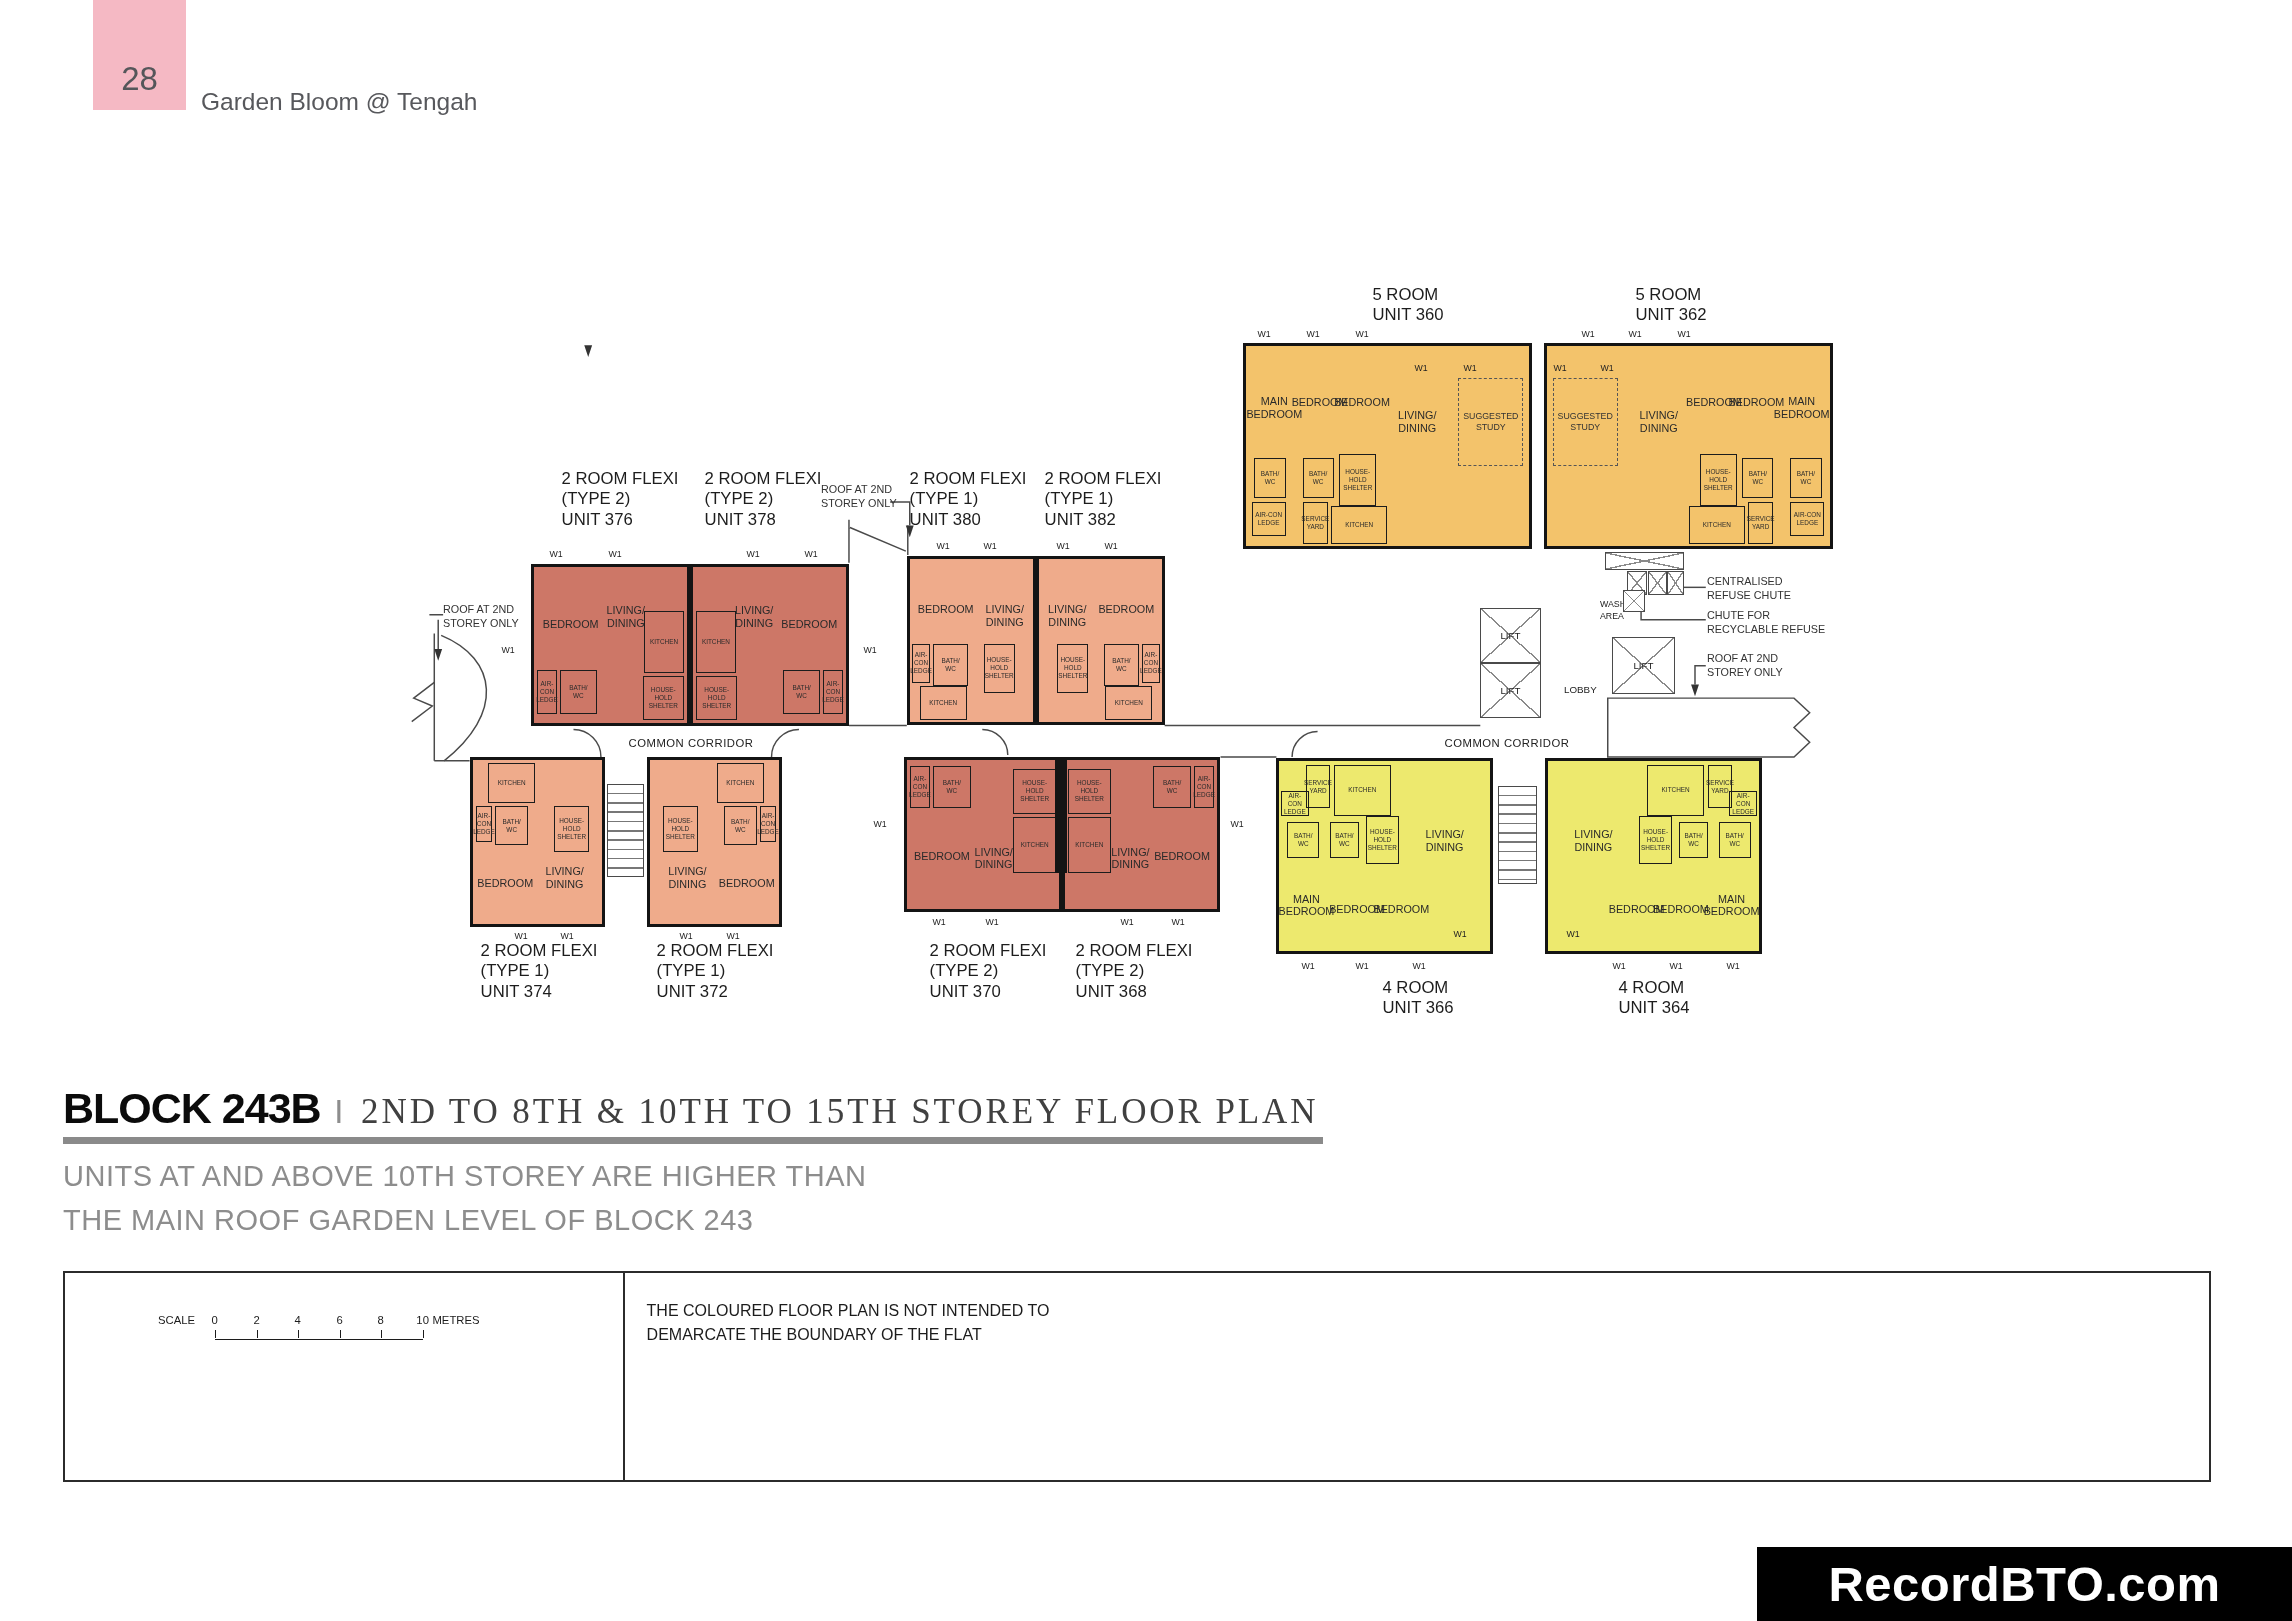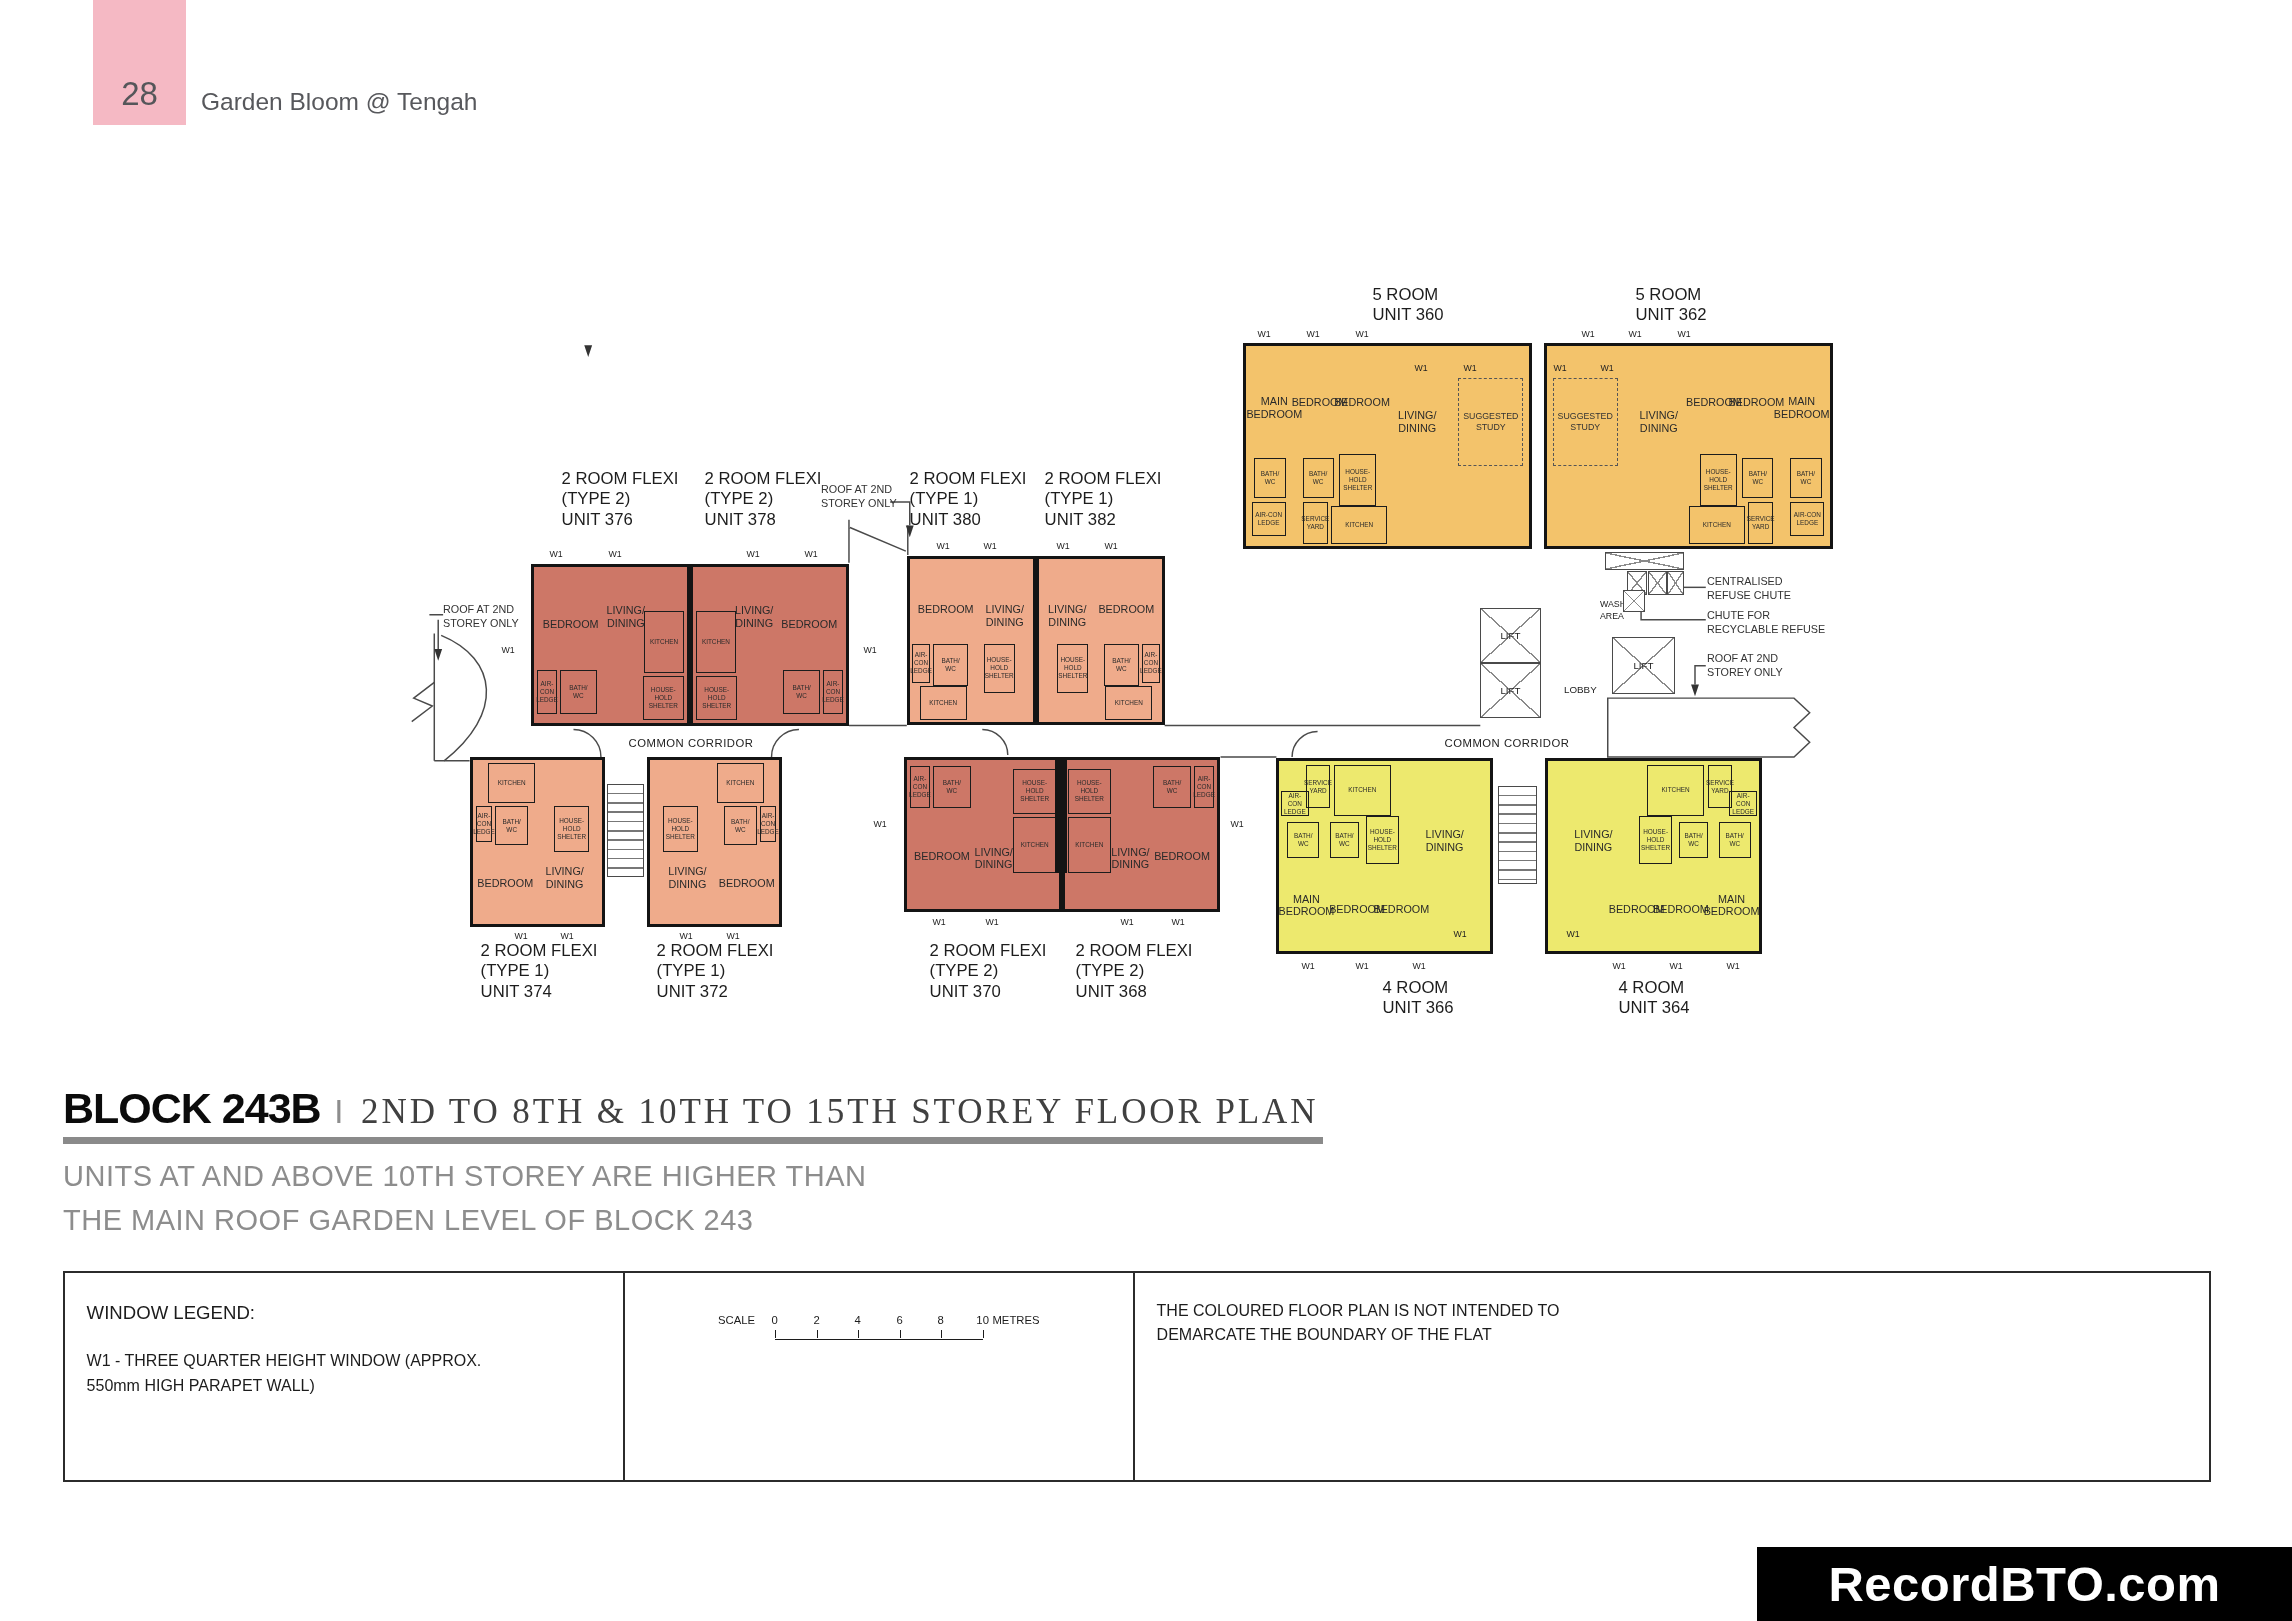--- a/index.html
+++ b/index.html
@@ -1,20 +1,20 @@
 <!DOCTYPE html>
 <html><head>
 <meta charset="utf-8">
 <style>
   html,body{margin:0;padding:0;background:#fff;}
   body{width:2293px;height:1621px;position:relative;overflow:hidden;
        font-family:"Liberation Sans",sans-serif;color:#222;}
   .abs{position:absolute;}
   
-  #page-tab{left:93px;top:0;width:93px;height:125px;background:#F5B9C4;}
+  #page-tab{left:93px;top:0;width:93px;height:110px;background:#F5B9C4;}
   #page-number{position:absolute;left:0;right:0;bottom:11.8px;text-align:center;
        font-size:33px;color:#55565A;}
   #brochure-title{left:201px;top:88px;font-size:24.5px;color:#57585C;text-align:center;}
   
   #plan{left:0;top:0;width:2293px;height:1059px;}
   #plan-lines{position:absolute;left:0;top:0;}
   .unit{position:absolute;border:3.4px solid #141414;box-sizing:border-box;}
   .room{position:absolute;display:flex;align-items:center;justify-content:center;
         text-align:center;box-sizing:border-box;color:#2a2a2a;}
   .room.open{font-size:10.8px;line-height:1.18;}
@@ -476,25 +476,20 @@
   </div>
 
 <div class="abs" id="block-title-row">
   <span id="block-title">BLOCK 243B</span><span id="title-sep">I</span><span id="storey-title">2ND TO 8TH &amp; 10TH TO 15TH STOREY FLOOR PLAN</span>
 </div>
 <div class="abs" id="title-underline"></div>
 <div class="abs note-line" style="top:1160px;">UNITS AT AND ABOVE 10TH STOREY ARE HIGHER THAN</div>
 <div class="abs note-line" style="top:1204px;">THE MAIN ROOF GARDEN LEVEL OF BLOCK 243</div>
 
 <div class="abs" id="legend">
-  <div class="legend-cell">
-    <div id="window-legend-title">WINDOW LEGEND:</div>
-    <div>W1  -  THREE QUARTER HEIGHT WINDOW (APPROX.</div>
-    <div>550mm HIGH PARAPET WALL)</div>
-  </div>
   <div class="legend-cell" id="scale-cell">
     <span id="scale-label">SCALE</span>
     <span id="scale-ruler">
         <span id="scale-baseline"></span>
         <span class="num" style="left: 0px;">0</span>
         <span class="tick end" style="left: 0px;"></span>
         <span class="num" style="left: 42px;">2</span>
         <span class="tick" style="left: 42px;"></span>
         <span class="num" style="left: 83px;">4</span>
         <span class="tick" style="left: 83px;"></span>

